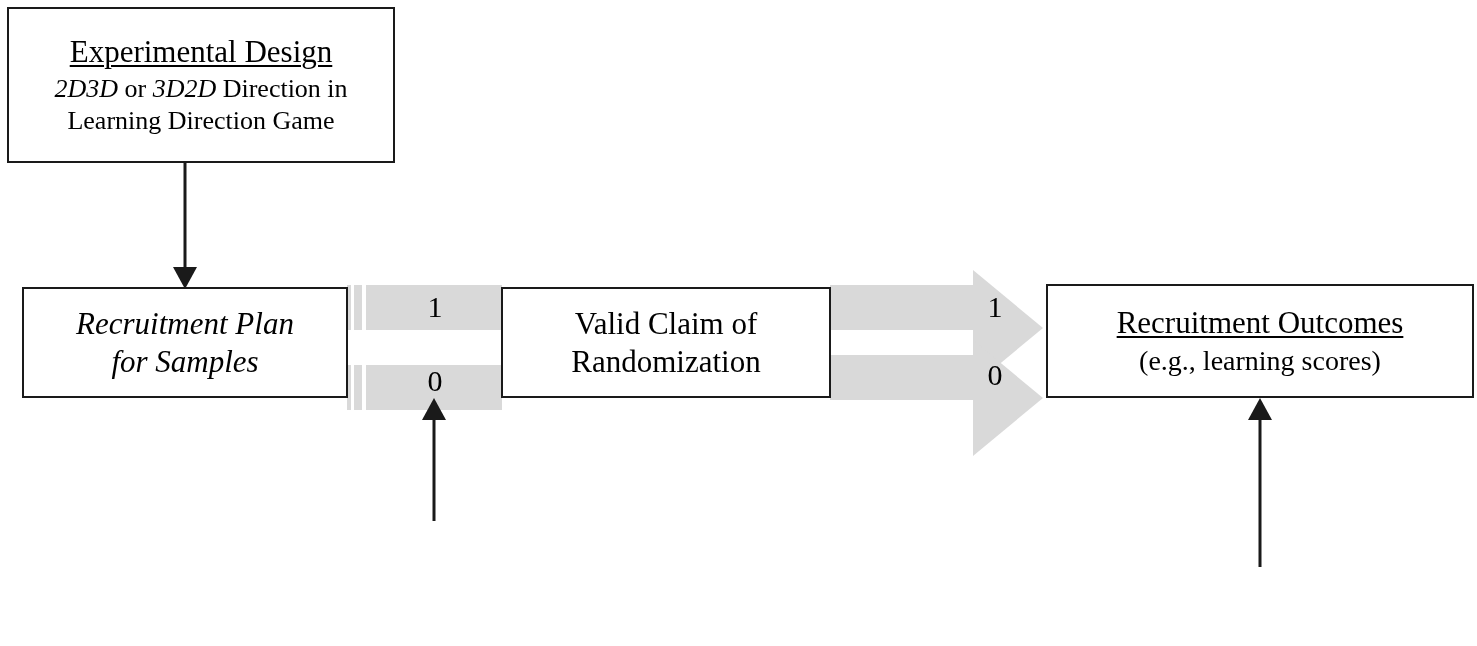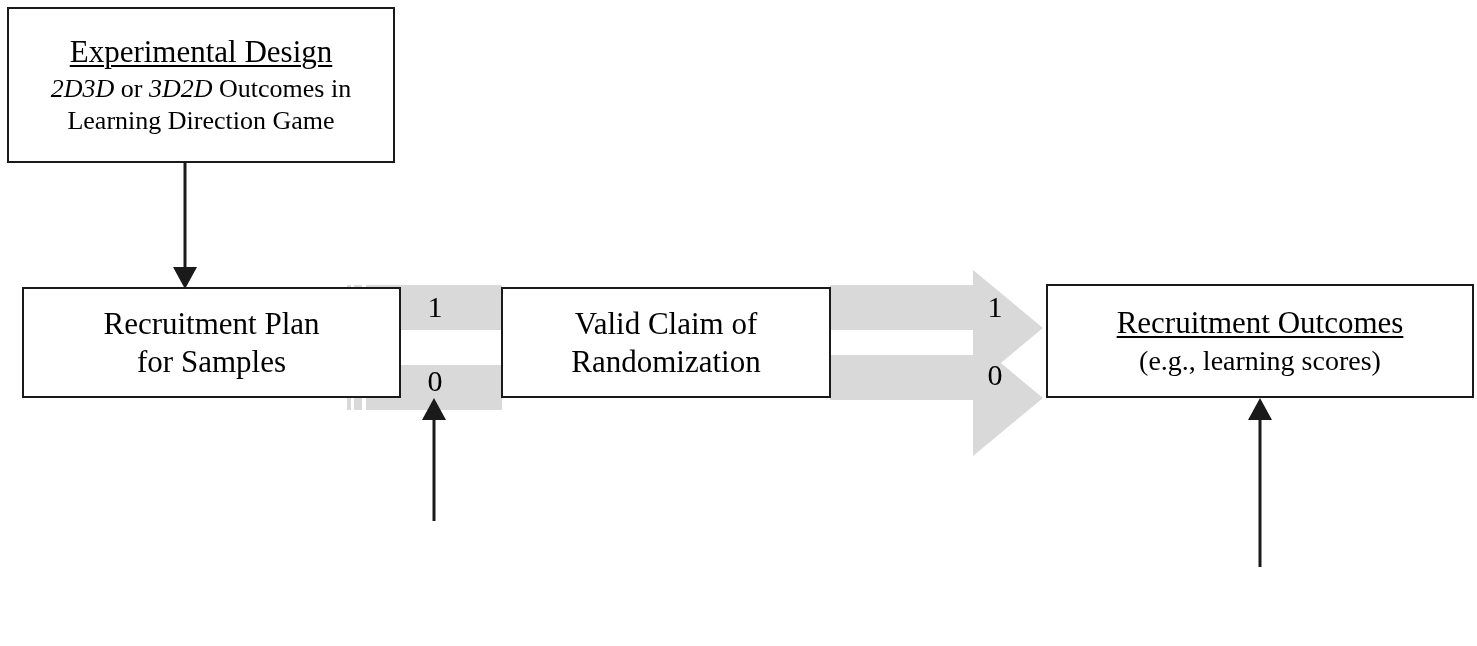--- a/index.html
+++ b/index.html
@@ -43,22 +43,23 @@
 
   
   #box-experimental-design {
     left: 7px;  top: 7px;  width: 388px;  height: 156px;
     font-size: 27px;
   }
   #box-experimental-design .title { font-size: 31px; margin-bottom: 2px; }
   #box-experimental-design .sub  { font-size: 26px; }
 
   #box-recruitment-plan {
-    left: 22px; top: 287px; width: 379px; height: 111px;
-    font-size: 31px;
+    left: 22px; top: 287px; width: 326px; height: 111px;
+    font-size: 31px;
+    font-style: italic;
   }
 
   #box-valid-claim {
     left: 501px; top: 287px; width: 330px; height: 111px;
     font-size: 31px;
   }
 
   #box-experimental-outcomes {
     left: 1046px; top: 284px; width: 428px; height: 114px;
   }
@@ -182,21 +183,21 @@
   <div class="band" id="band-0-right"></div>
   <div class="arrowhead" id="arrowhead-0"></div>
 
   <div class="band-label" id="label-1-left">1</div>
   <div class="band-label" id="label-1-right">1</div>
   <div class="band-label" id="label-0-left">0</div>
   <div class="band-label" id="label-0-right">0</div>
 
   <div class="box" id="box-experimental-design">
     <span class="ln title underline">Experimental Design</span>
-    <span class="ln sub"><span class="ital">2D3D</span><span> or </span><span class="ital">3D2D</span><span> Outcomes in</span></span>
+    <span class="ln sub"><span class="ital">2D3D</span><span> or </span><span class="ital">3D2D</span><span> Direction in</span></span>
     <span class="ln sub">Learning Direction Game</span>
   </div>
 
   <div class="box" id="box-recruitment-plan">
     <span class="ln">Recruitment Plan</span>
     <span class="ln">for Samples</span>
   </div>
 
   <div class="box" id="box-valid-claim">
     <span class="ln">Valid Claim of</span>

